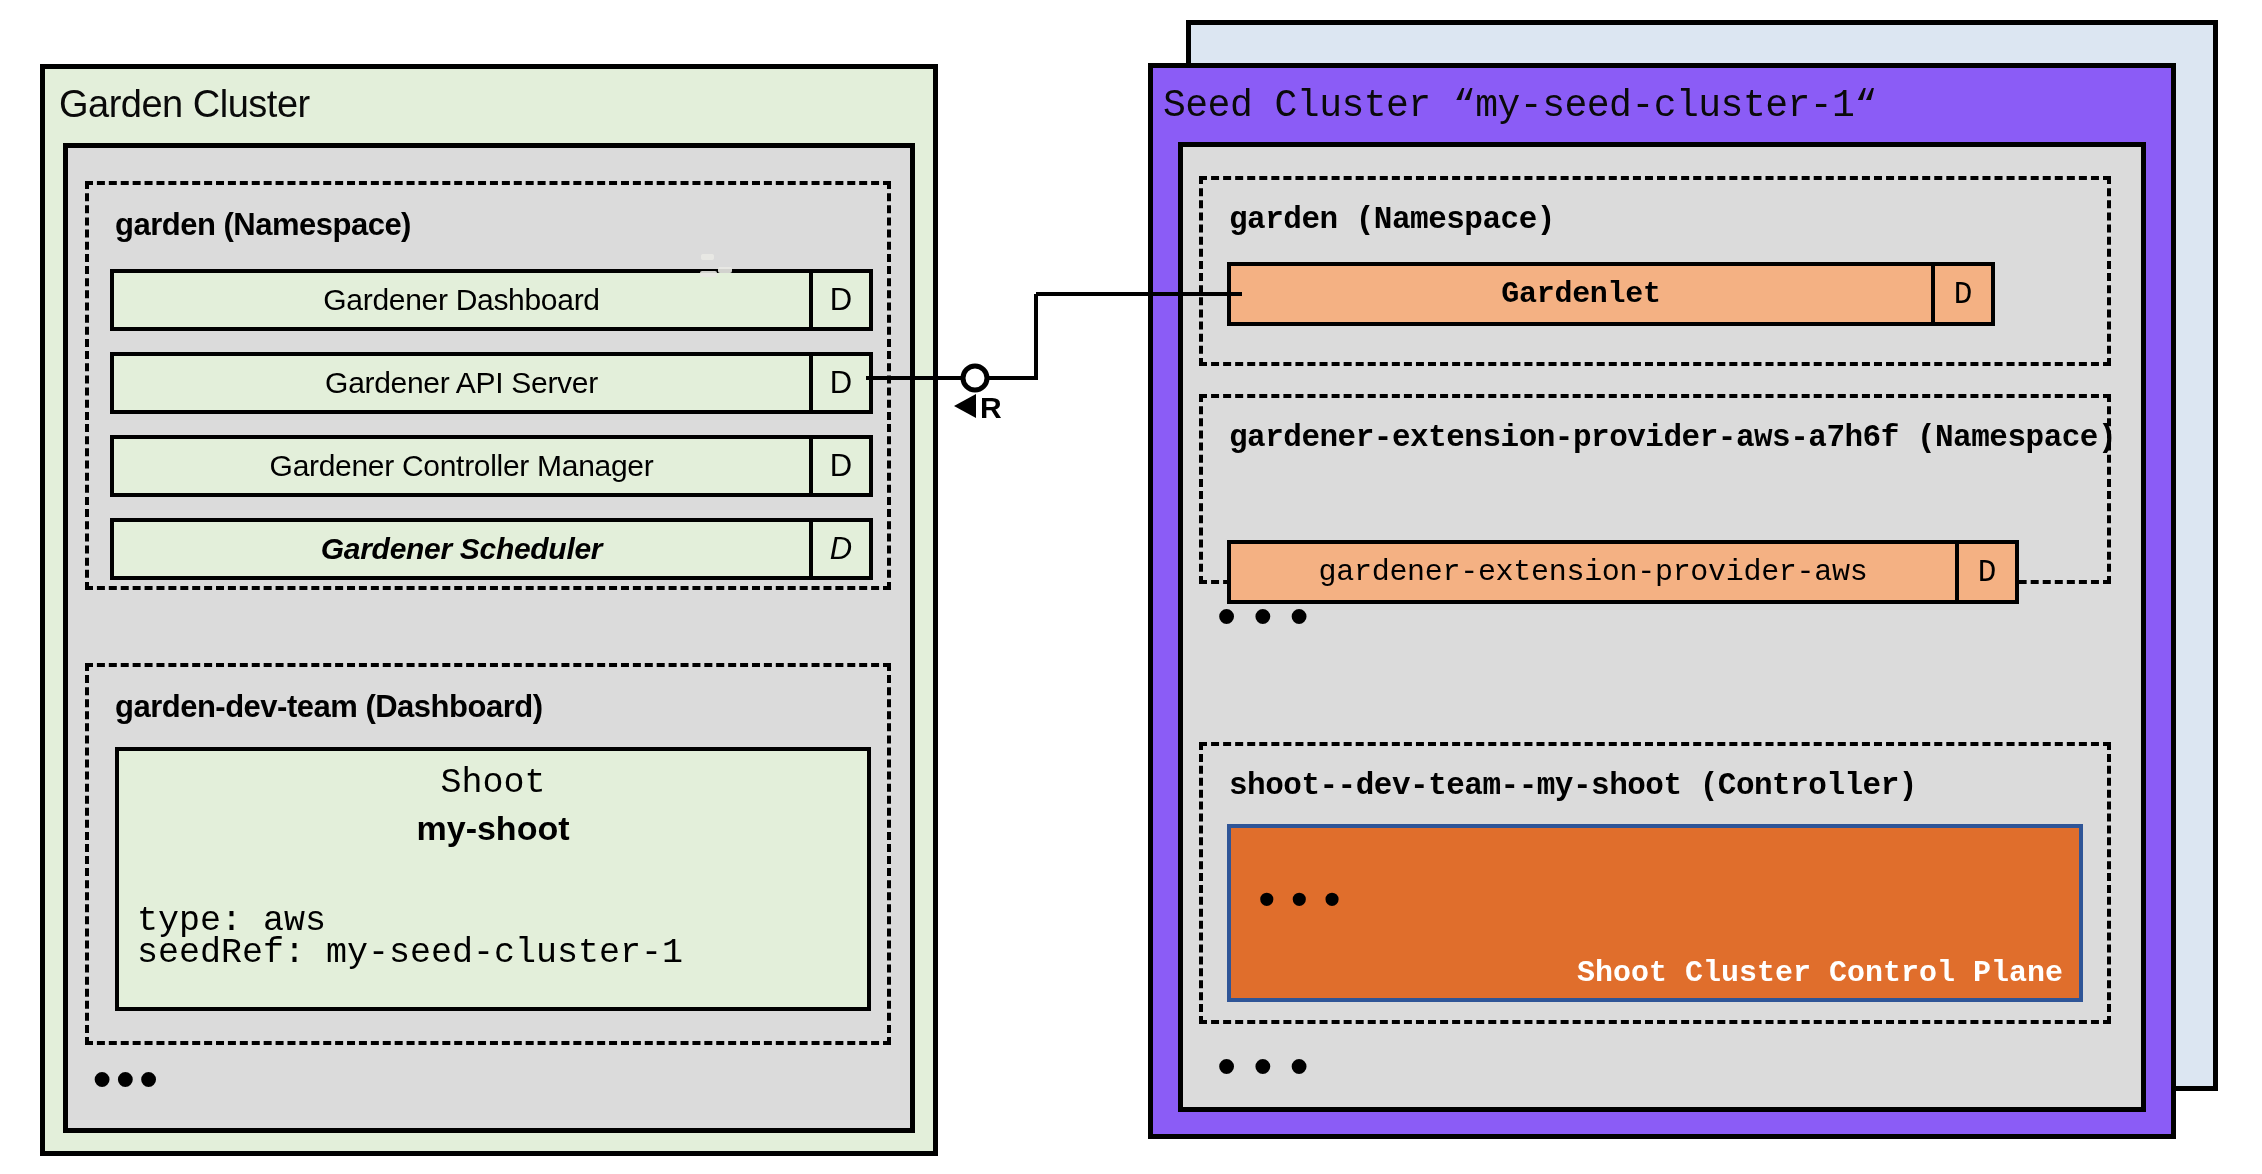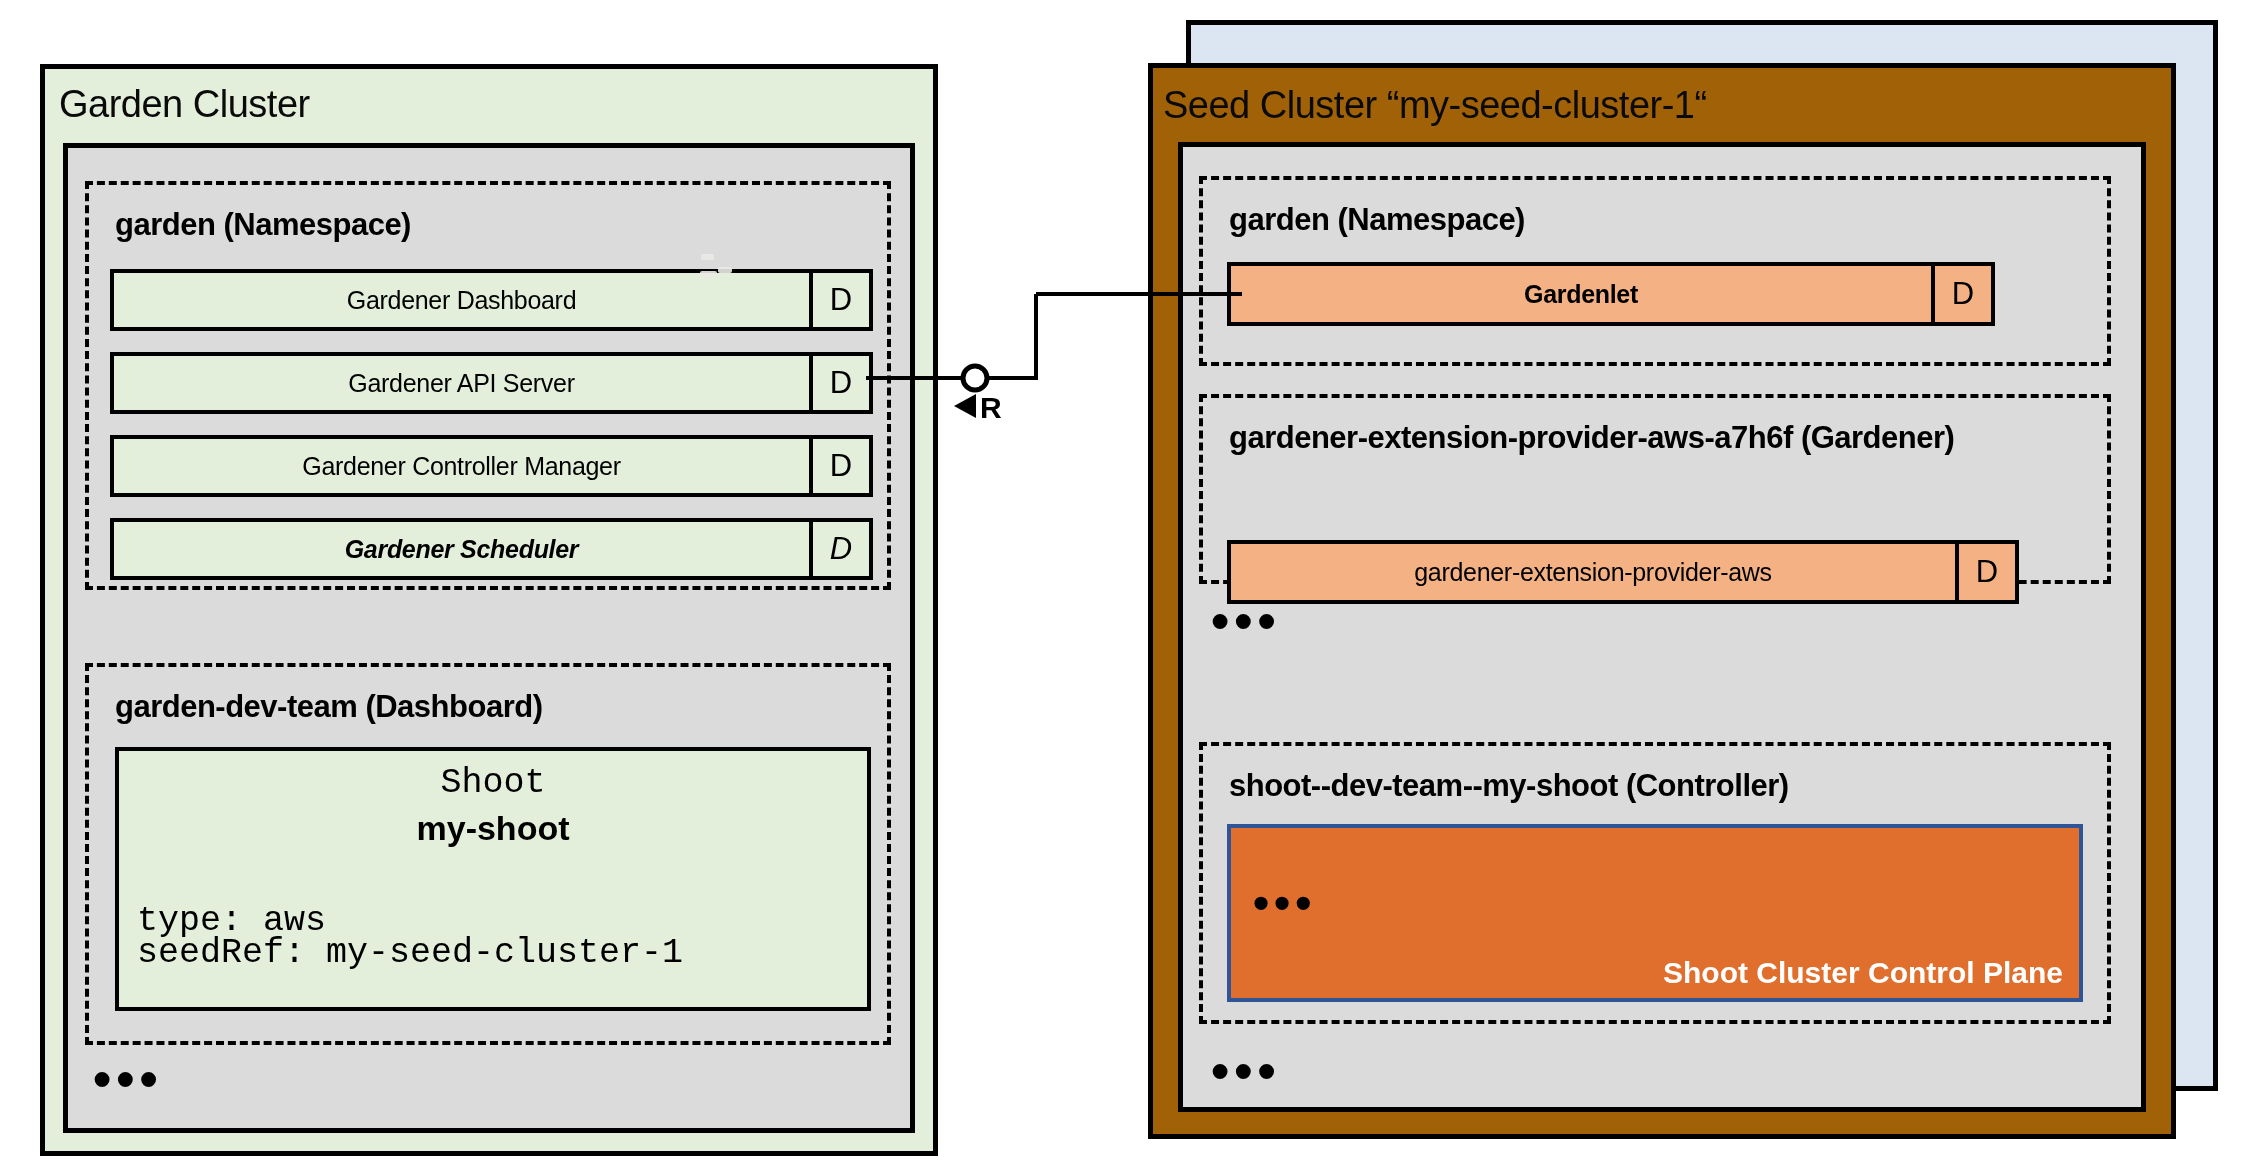--- a/index.html
+++ b/index.html
@@ -8,35 +8,35 @@
     font-family:"Liberation Sans",sans-serif;color:#000;
   }
   .abs{position:absolute;box-sizing:border-box;}
 
   
   .cluster-title{font-size:38px;font-weight:400;letter-spacing:-0.5px;color:#0a0a0a;white-space:nowrap;}
   .ns-box{border:4px dashed #000;background:transparent;}
   .ns-label{font-size:31px;font-weight:700;letter-spacing:-0.5px;white-space:nowrap;}
   .comp-row{display:flex;align-items:stretch;border:4px solid #000;}
   .comp-main{flex:1;display:flex;align-items:center;justify-content:center;
-             font-size:25px;letter-spacing:-0.3px;white-space:nowrap;}
+             font-size:30px;letter-spacing:-0.3px;white-space:nowrap;}
   .comp-badge{width:56px;border-left:4px solid #000;display:flex;align-items:center;justify-content:center;
               font-size:31px;}
   .bold{font-weight:700;}
   .mono{font-family:"Liberation Mono",monospace;}
   .ellipsis{font-size:52px;font-weight:700;letter-spacing:5px;line-height:1;color:#000;}
 
   
   .gc-outer{left:40px;top:64px;width:898px;height:1092px;background:#E3EFDA;border:5px solid #000;}
   .gc-gray{left:18px;top:74px;width:852px;height:990px;background:#DBDBDB;border:5px solid #000;}
   .green-row{background:#E3EFDA;}
 
   
   .sc-back{left:1186px;top:20px;width:1032px;height:1071px;background:#DCE6F2;border:5px solid #000;}
-  .sc-front{left:1148px;top:63px;width:1028px;height:1076px;background:#a16207;border:5px solid #000;}
+  .sc-front{left:1148px;top:63px;width:1028px;height:1076px;background:#8b5cf6;border:5px solid #000;font-family:Liberation Mono, monospace;}
   .sc-gray{left:25px;top:74px;width:968px;height:970px;background:#DBDBDB;border:5px solid #000;}
   .orange-row{background:#F4B183;}
   .cp-box{background:#E06E2C;border:4px solid #2F5597;}
   .cp-label{color:#ffffff;font-size:30px;font-weight:700;white-space:nowrap;}
 
   
   .shoot-box{background:#E3EFDA;border:4px solid #000;}
   .shoot-center{width:100%;text-align:center;font-size:35px;white-space:nowrap;}
   .shoot-spec{font-size:35px;white-space:nowrap;}
 
@@ -63,21 +63,21 @@
 
       <div class="abs ns-box" style="left:16px;top:29px;width:912px;height:190px;">
         <div class="abs ns-label" style="left:26px;top:22px;">garden (Namespace)</div>
         <div class="abs comp-row orange-row" style="left:24px;top:82px;width:768px;height:64px;">
           <div class="comp-main bold">Gardenlet</div>
           <div class="comp-badge">D</div>
         </div>
       </div>
 
       <div class="abs ns-box" style="left:16px;top:247px;width:912px;height:190px;">
-        <div class="abs ns-label" style="left:26px;top:22px;">gardener-extension-provider-aws-a7h6f (Gardener)</div>
+        <div class="abs ns-label" style="left:26px;top:22px;">gardener-extension-provider-aws-a7h6f (Namespace)</div>
         <div class="abs comp-row orange-row" style="left:24px;top:94px;width:792px;height:64px;margin-top:48px;">
           <div class="comp-main">gardener-extension-provider-aws</div>
           <div class="comp-badge">D</div>
         </div>
       </div>
 
       <div class="abs ellipsis" style="left:28px;top:448px;">•••</div>
 
       <div class="abs ns-box" style="left:16px;top:595px;width:912px;height:282px;">
         <div class="abs ns-label" style="left:26px;top:22px;">shoot--dev-team--my-shoot (Controller)</div>

